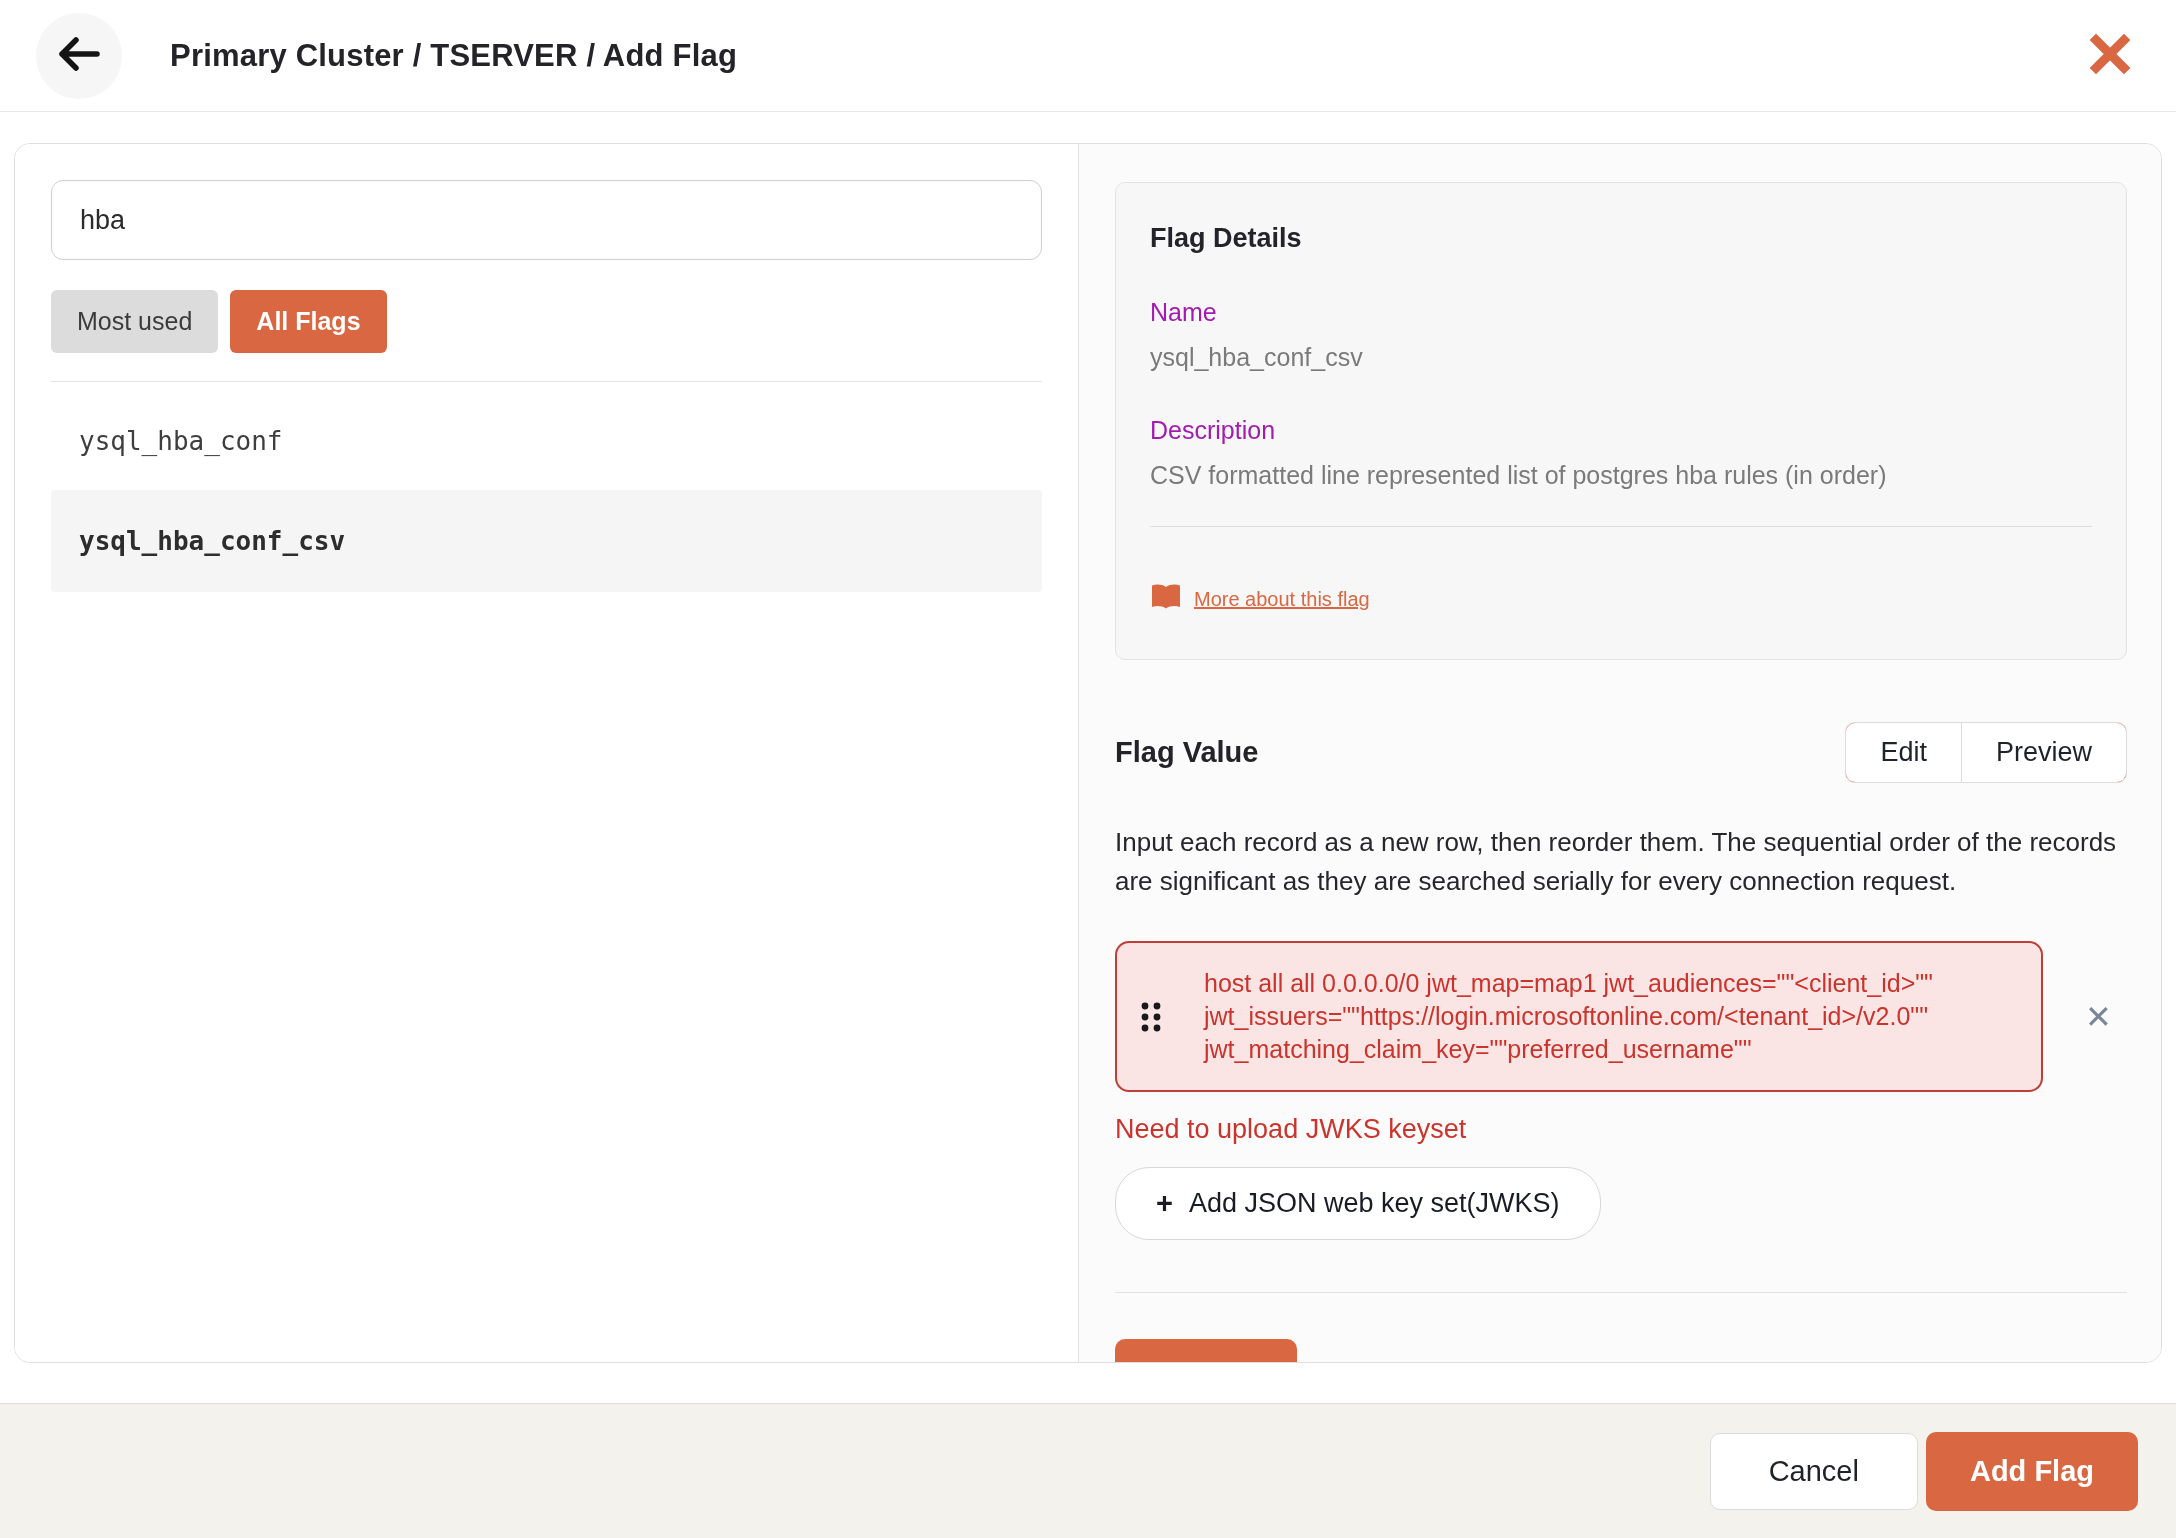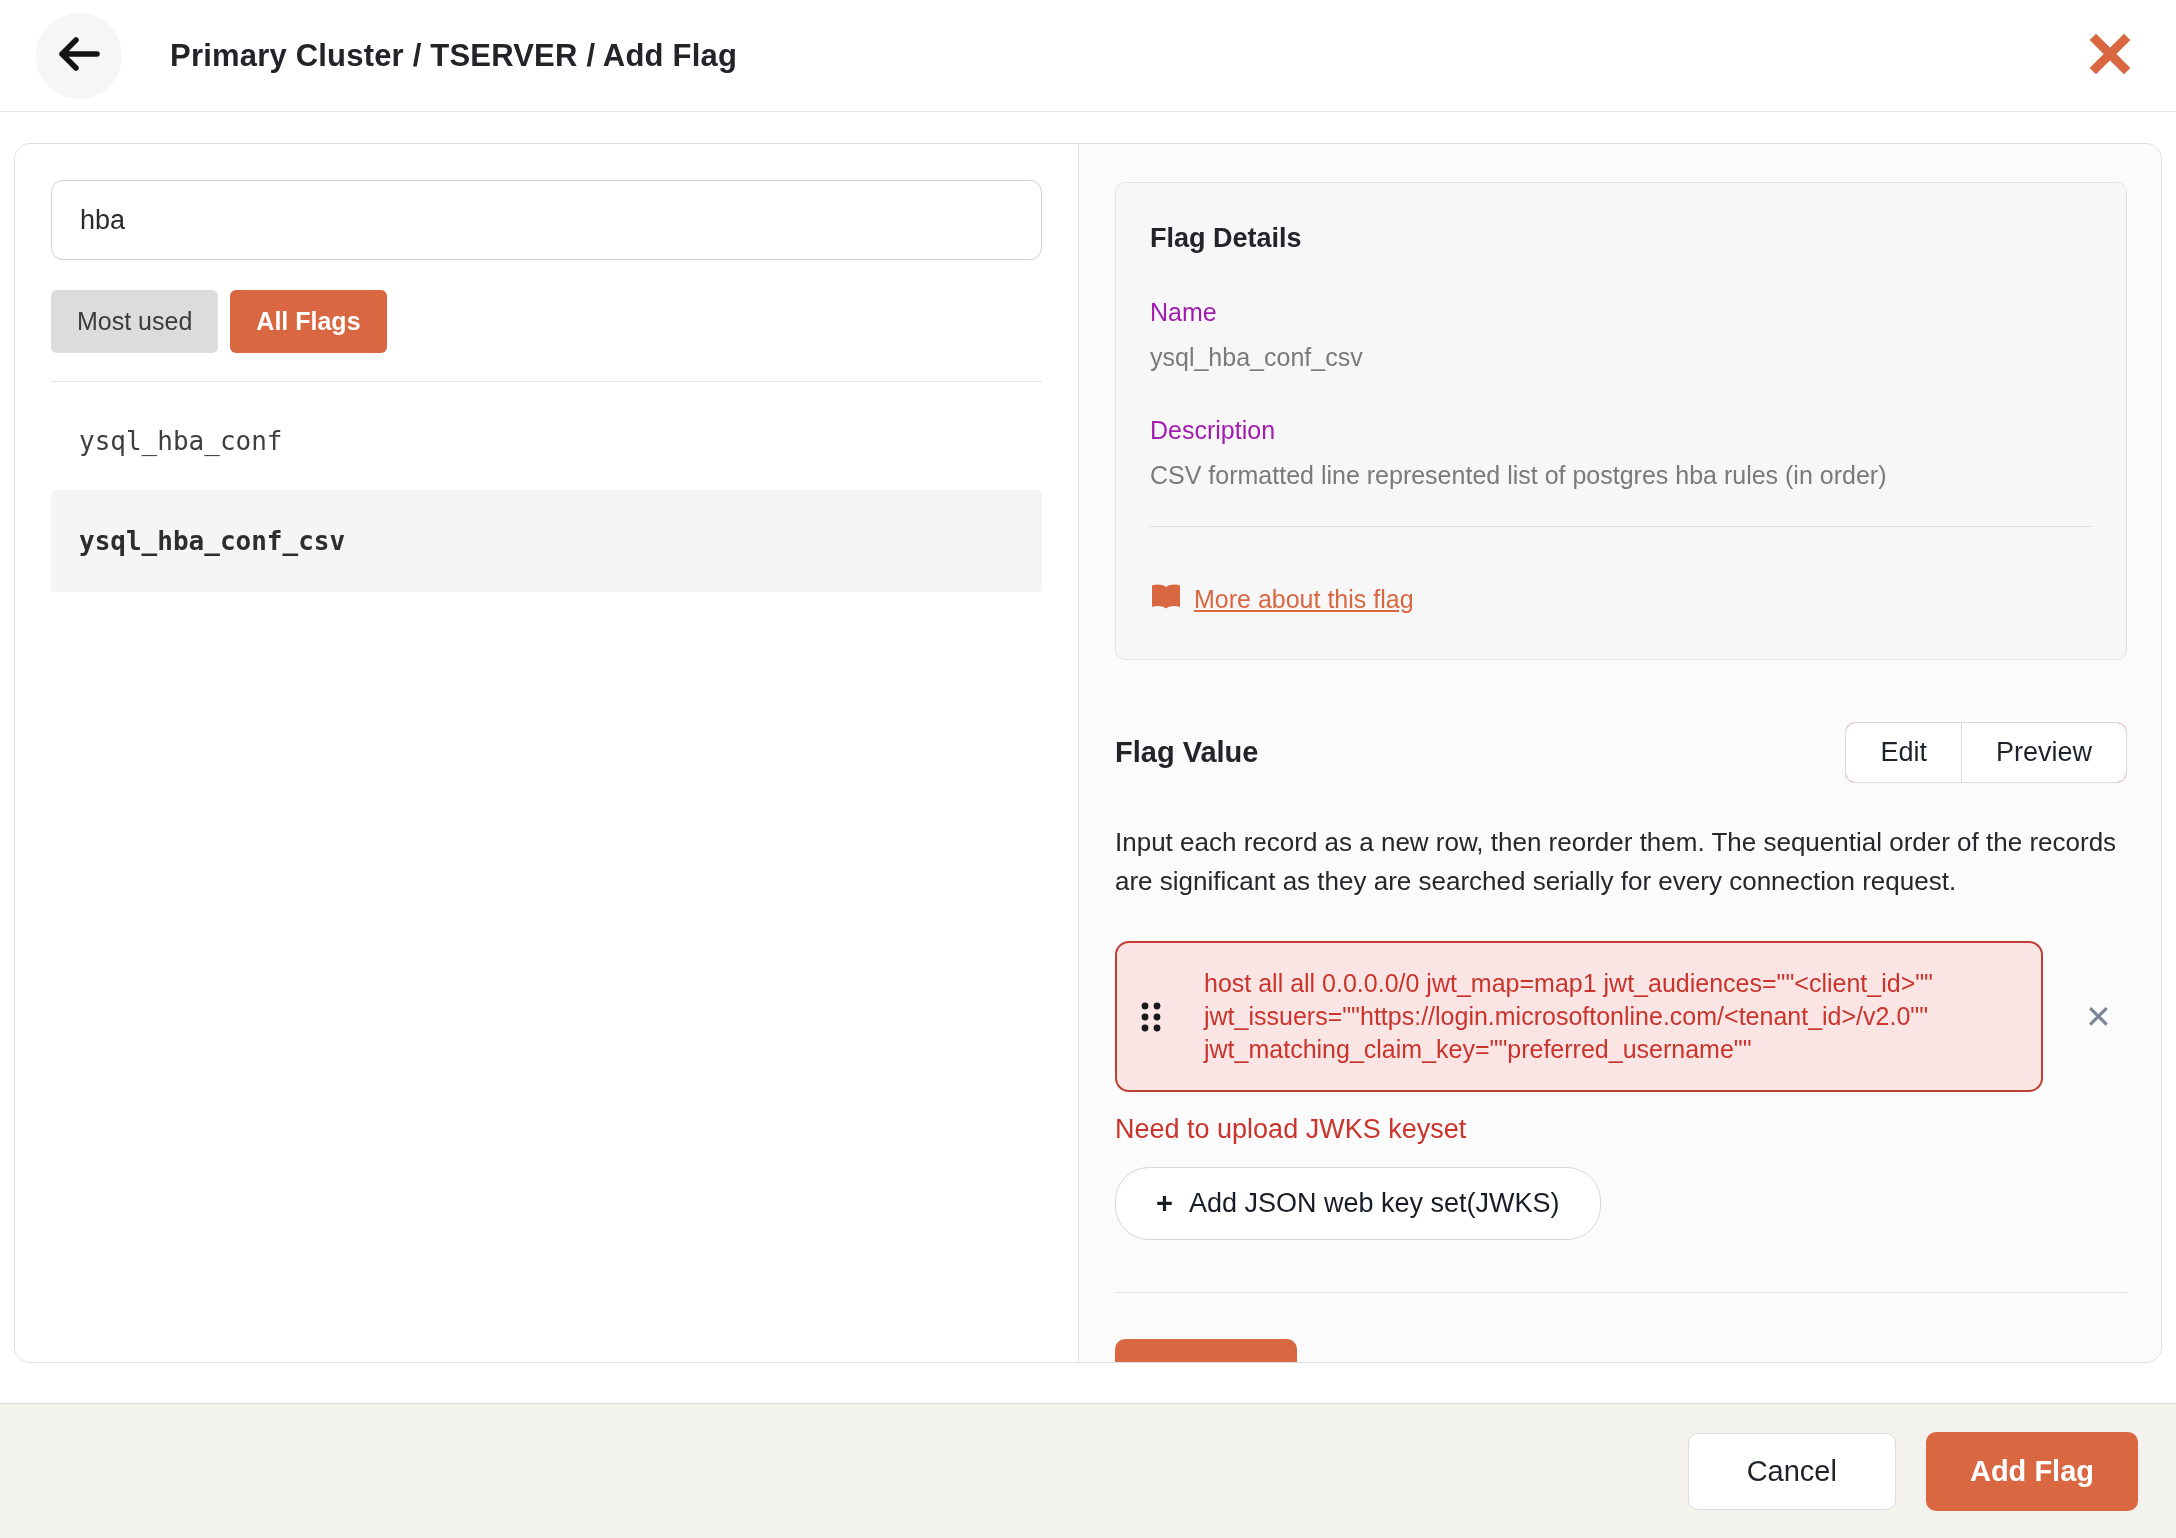--- a/index.html
+++ b/index.html
@@ -39,21 +39,21 @@
   .right-pane { flex:1; background:#fbfbfb; padding:38px 34px 0 36px; }
 
   
   .details-card { background:#f7f7f7; border:1px solid #e3e3e3; border-radius:10px;
     padding:40px 34px 44px 34px; }
   .card-title { font-size:27px; font-weight:700; }
   .field-label { font-size:25px; color:#a21caf; margin-top:44px; }
   .field-value { font-size:25px; color:#7a7a7a; margin-top:16px; }
   .card-divider { border-bottom:1px solid #dedede; margin-top:36px; }
   .more-link-row { margin-top:56px; display:flex; align-items:center; gap:12px; }
-  .more-link { color:var(--accent); font-size:25px; text-decoration:underline; cursor:pointer; }
+  .more-link { color:var(--accent); font-size:20px; text-decoration:underline; cursor:pointer; }
 
   
   .fv-head { margin-top:62px; display:flex; align-items:center; justify-content:space-between; }
   .fv-title { font-size:29px; font-weight:700; }
   .toggle-group { display:flex; border:1px solid #dcdcdc; border-radius:10px;
     overflow:hidden; background:#ef4444; }
   .toggle-btn { background:#fff; border:none; font-size:27px; color:#1d222b;
     padding:14px 34px; cursor:pointer; font-family:"Liberation Sans", sans-serif; }
   .toggle-btn + .toggle-btn { border-left:1px solid #dcdcdc; }
 
@@ -76,21 +76,21 @@
 
   .h-div { border-bottom:1px solid #e2e2e2; margin-top:52px; width:1012px; }
 
   .add-row-btn { margin-top:46px; background:var(--accent); color:#fff; border:none;
     border-radius:10px; padding:21px 36px; font-size:27px; cursor:pointer;
     font-family:"Liberation Sans", sans-serif; }
 
   
   .footer { position:absolute; left:0; right:0; bottom:0; height:135px; background:#f4f2ed;
     border-top:1px solid #ddd; display:flex; align-items:center; justify-content:flex-end;
-    padding-right:38px; gap:30px; }
+    padding-right:38px; gap:8px; }
   .cancel-btn { background:#fff; border:1px solid #dcdcdc; border-radius:10px;
     padding:21px 58px; font-size:29px; color:#1d222b; cursor:pointer;
     font-family:"Liberation Sans", sans-serif; }
   .add-flag-btn { background:var(--accent); border:none; border-radius:10px;
     padding:23px 44px; font-size:29px; font-weight:700; color:#fff; cursor:pointer;
     font-family:"Liberation Sans", sans-serif; }
 </style>
 </head>
 <body>
 

